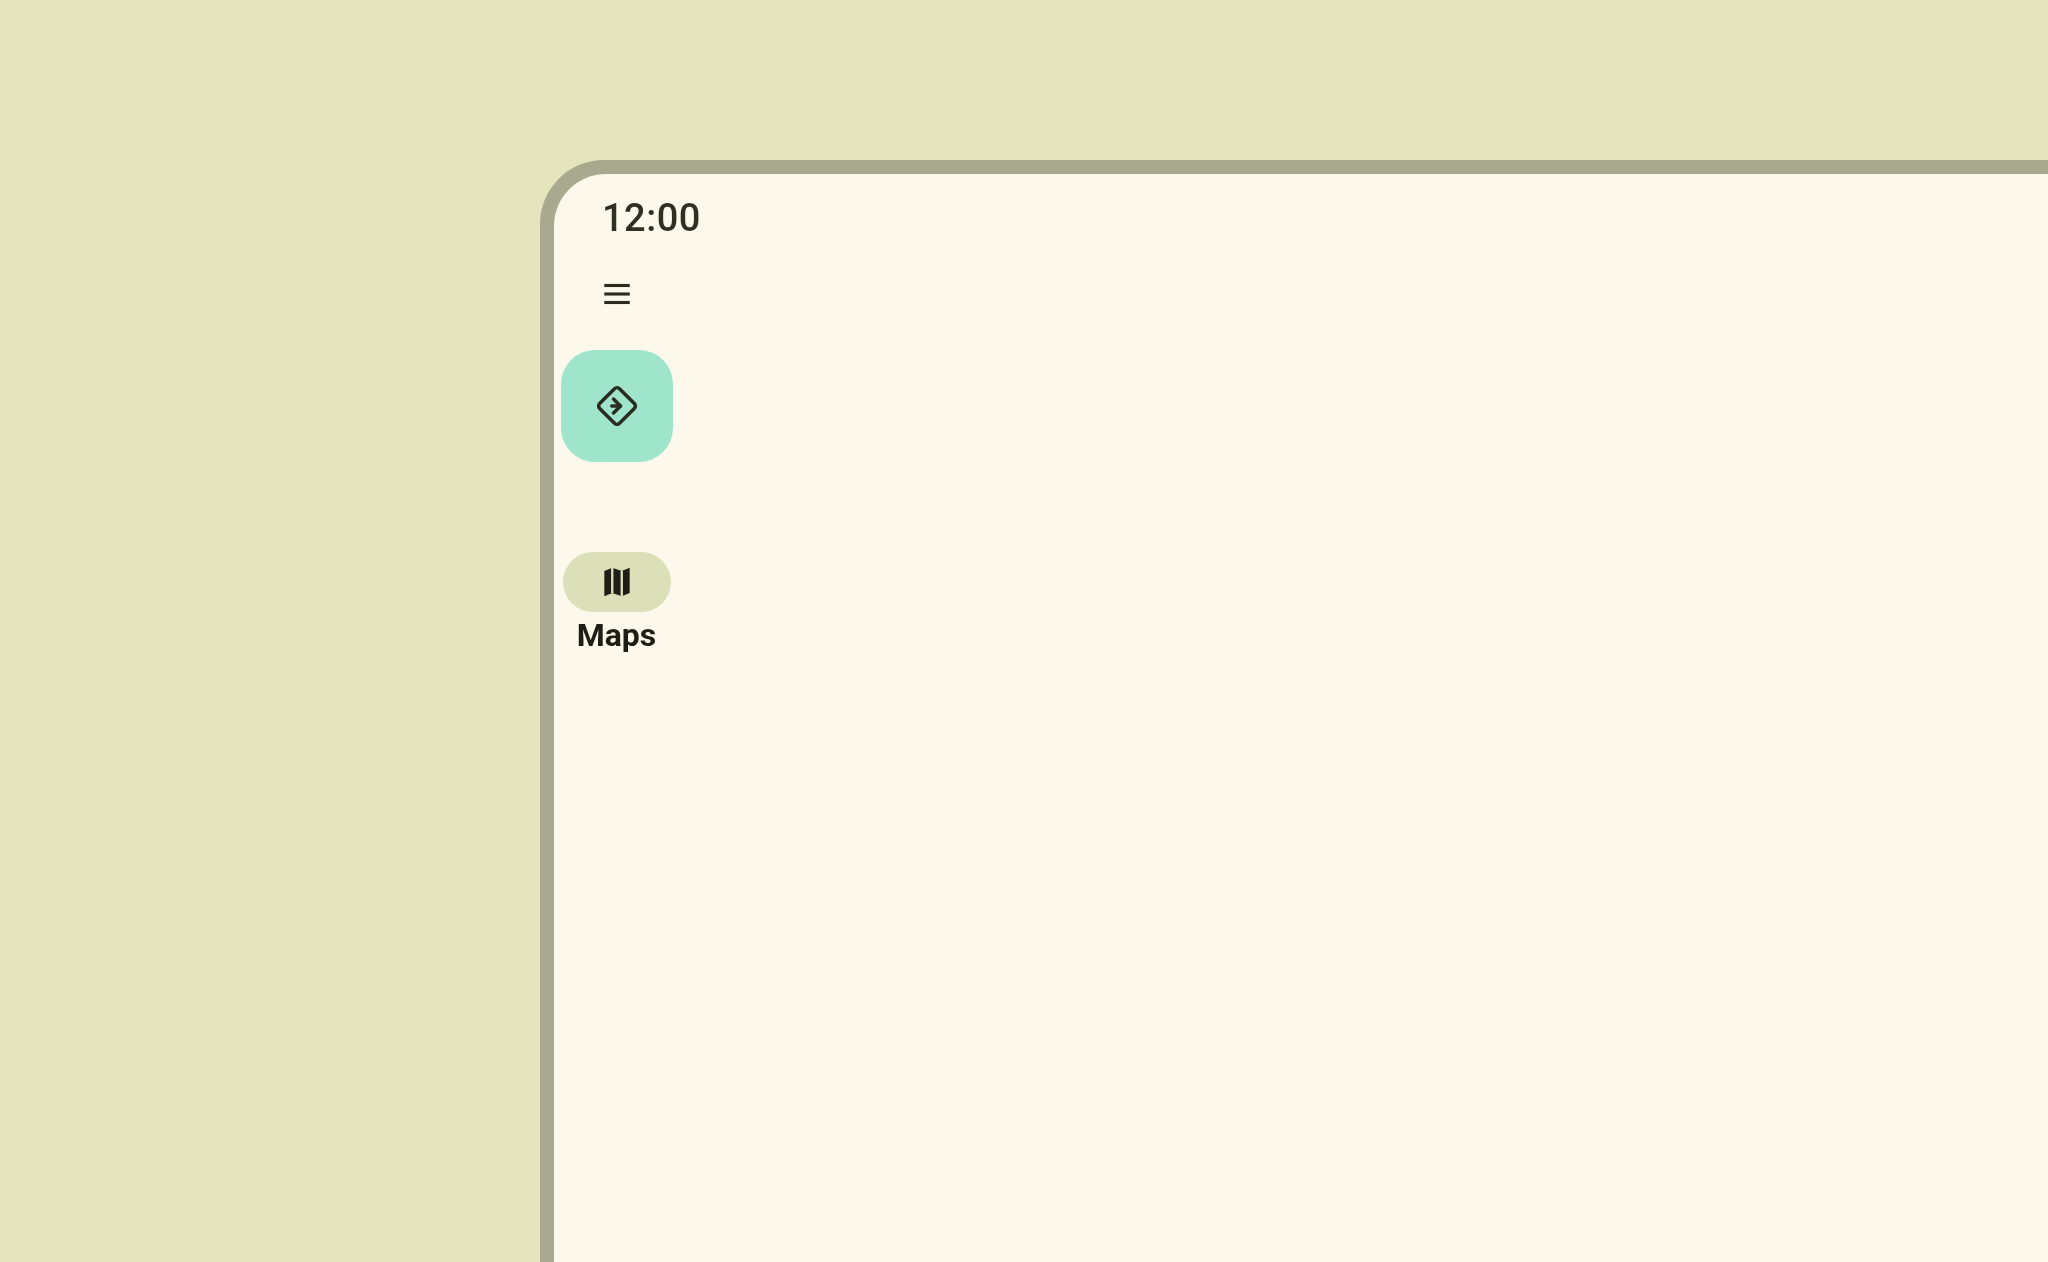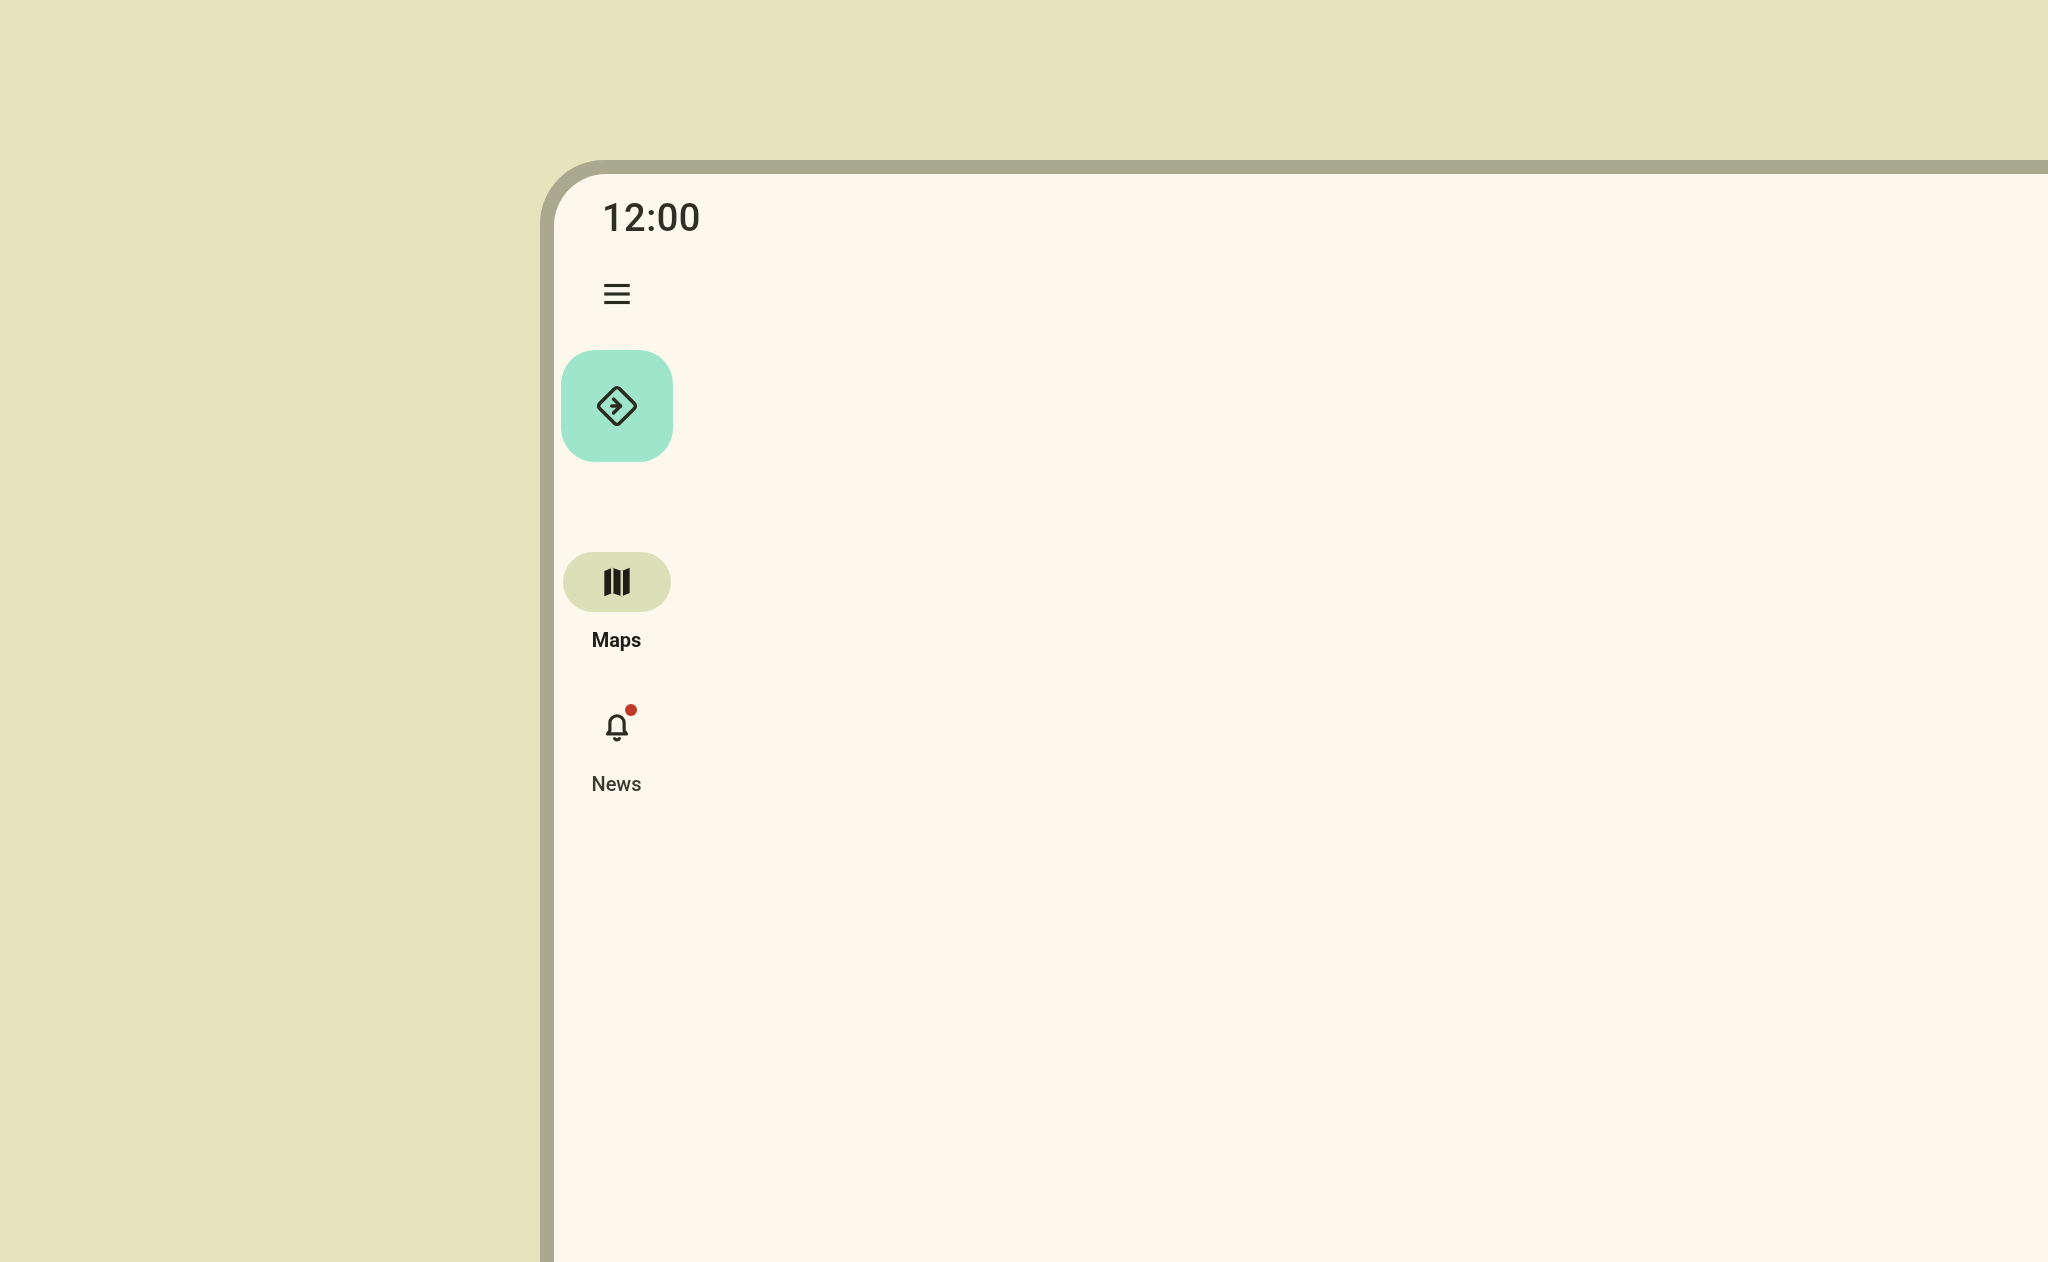--- a/index.html
+++ b/index.html
@@ -88,22 +88,22 @@
   .nav-pill .badge {
     position: absolute;
     top: 8px;
     right: 34px;
     width: 12px;
     height: 12px;
     border-radius: 50%;
     background: #c0392b;
   }
   .nav-label {
-    margin-top: 16px;
-    font-size: 20px;
+    margin-top: 4px;
+    font-size: 32px;
     color: #3a3a2e;
   }
   .nav-item.active .nav-label { font-weight: 700; color: #1e1e16; }
   .nav-item:not(.active) .nav-label { font-weight: 500; }
   svg { stroke: #2b2b20; fill: none; }
 </style>
 </head>
 <body>
 
 <div class="device">
@@ -135,26 +135,16 @@
             <path d="M4 5 L9 3 L15 5 L20 3 V19 L15 21 L9 19 L4 21 Z" stroke-width="0" fill="#1e1e16"></path>
             <path d="M9 3 V19 M15 5 V21" stroke="#dbe0b8" stroke-width="1.5"></path>
           </svg>
         </div>
         <div class="nav-label">Maps</div>
       </div>
 
 
 
 
-      <div class="nav-item">
-        <div class="nav-pill">
-          <svg viewBox="0 0 24 24">
-            <path d="M6 17 H18 L16.5 15 V10 A4.5 4.5 0 0 0 7.5 10 V15 Z" stroke-width="2" stroke-linejoin="round"></path>
-            <path d="M10.5 20 A1.8 1.8 0 0 0 13.5 20" stroke-width="2" stroke-linecap="round"></path>
-          </svg>
-          <div class="badge"></div>
-        </div>
-        <div class="nav-label">News</div>
-      </div>
 
     </div>
   </div>
 </div>
 
 </body></html>

